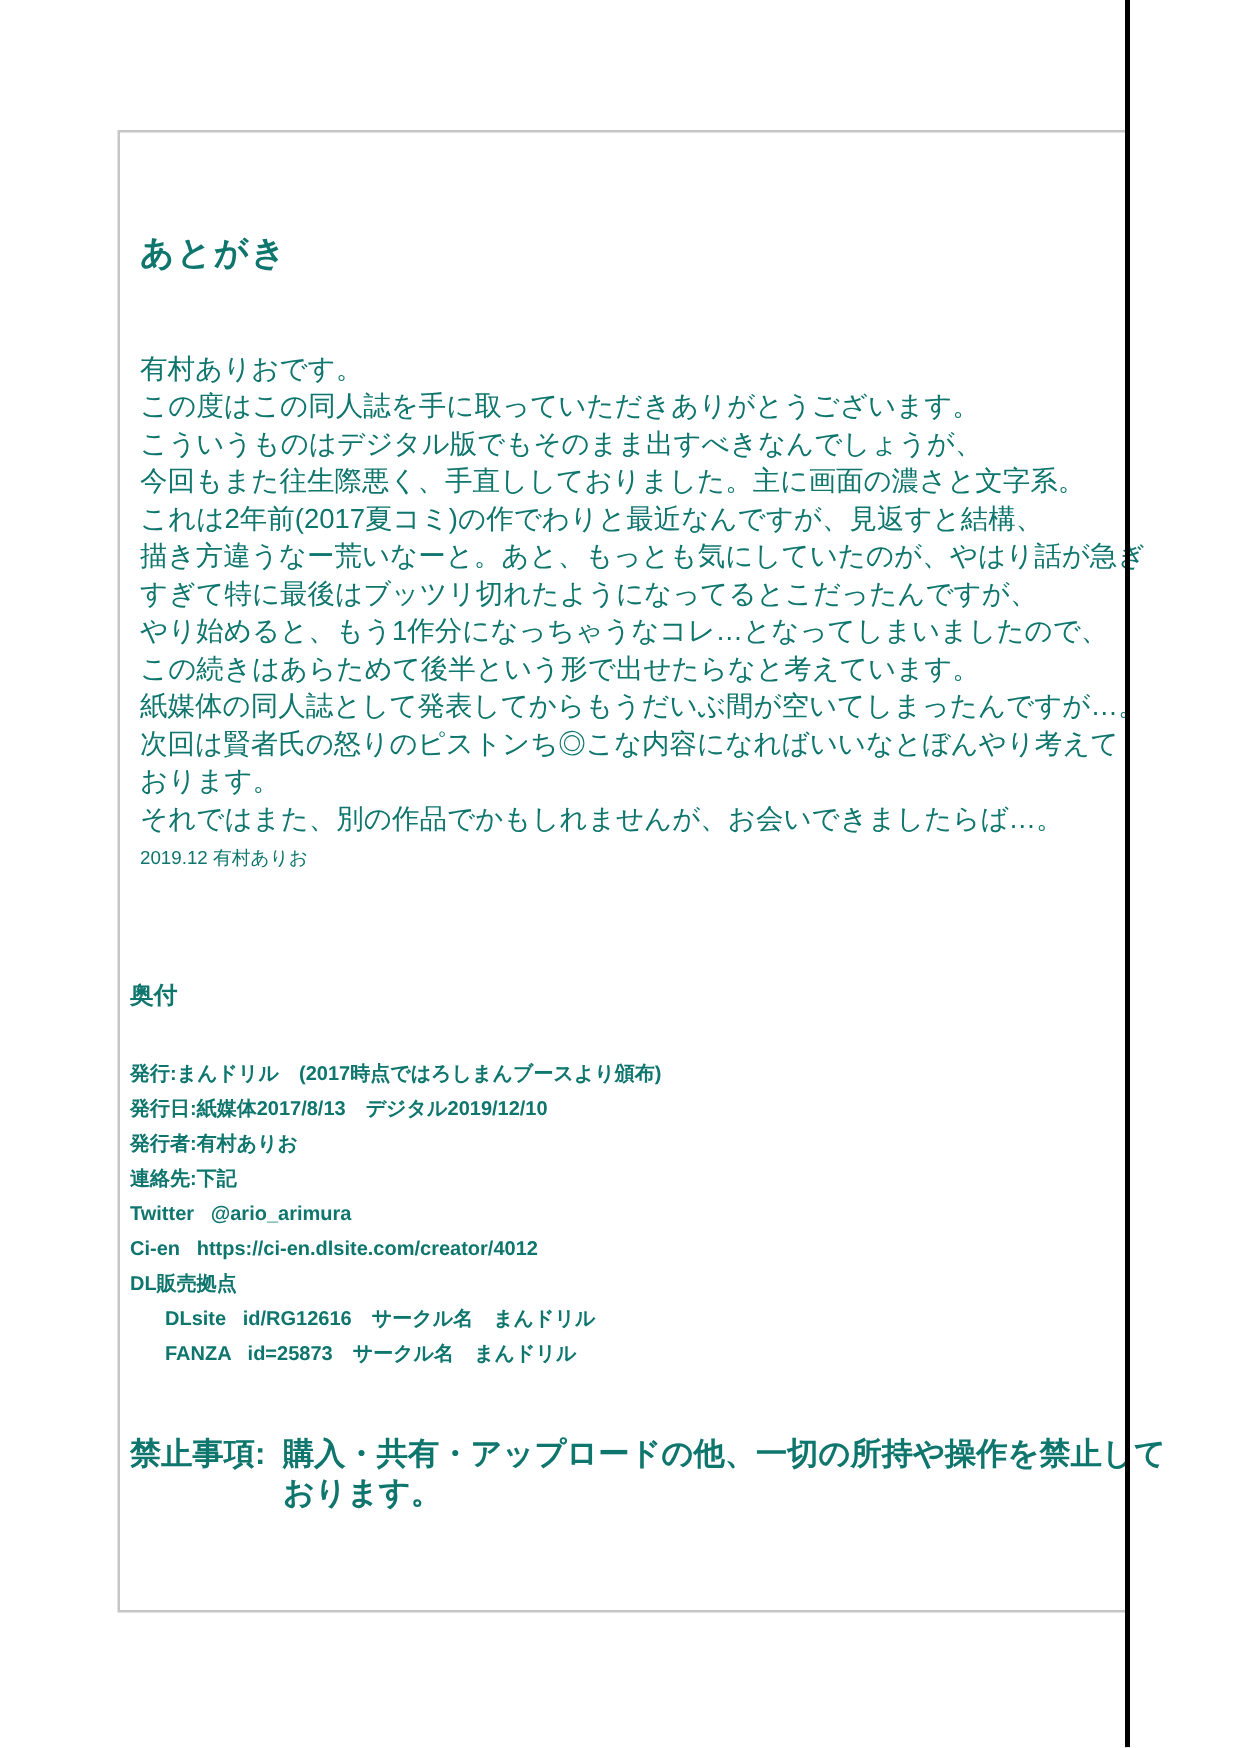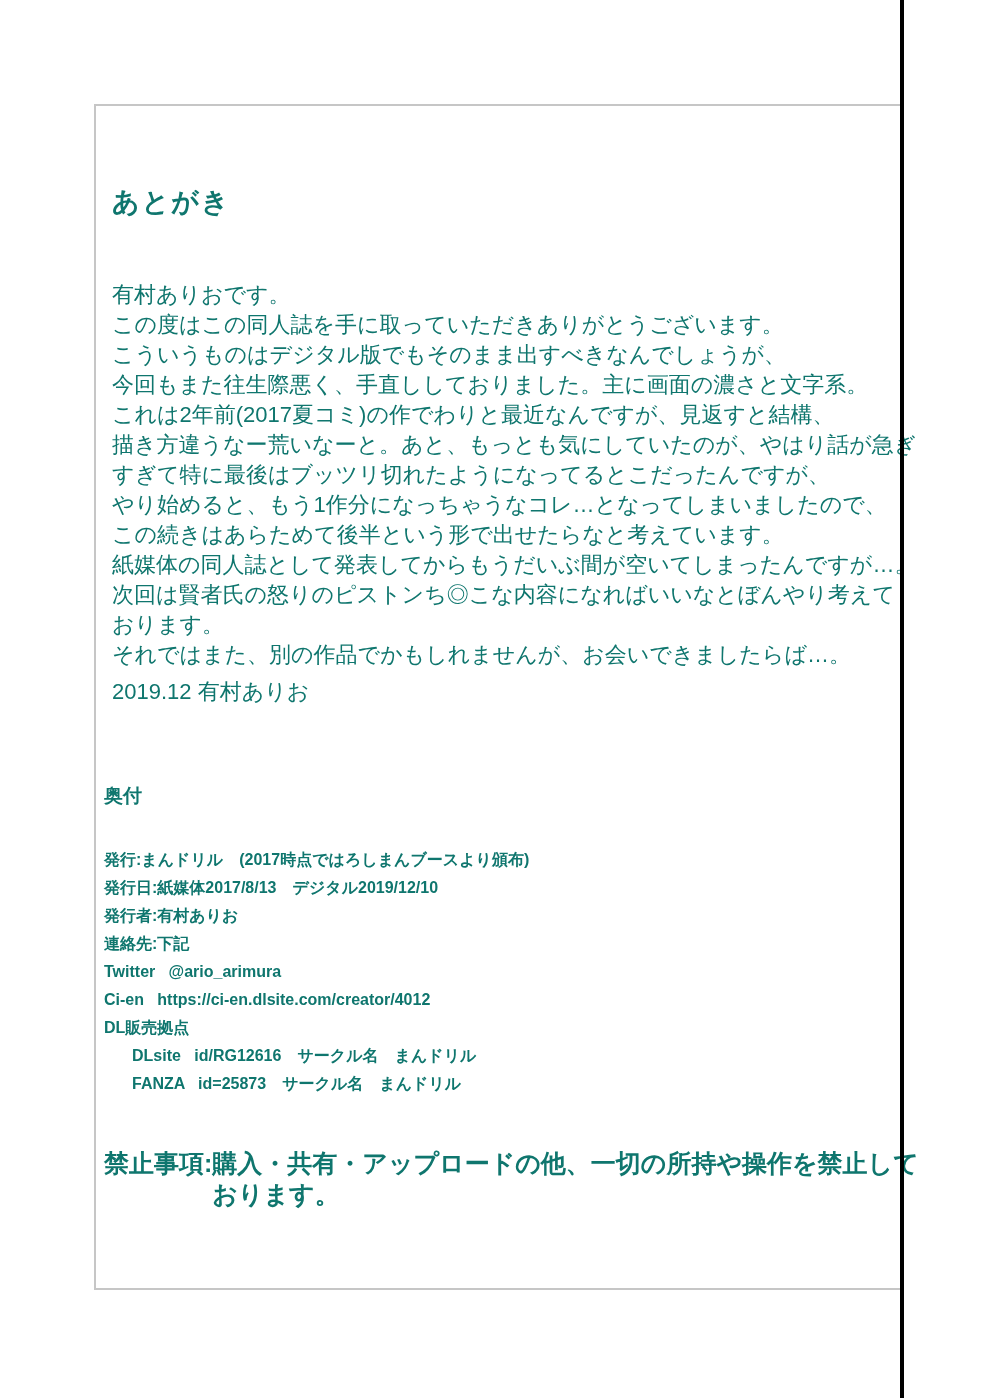--- a/index.html
+++ b/index.html
@@ -37,35 +37,35 @@
   .afterword-title {
     left: 16px; top: 78px;
     font-size: 27px; font-weight: 600; letter-spacing: 2px;
   }
   .afterword-body {
     left: 16px; top: 142px;
     font-size: 22px; line-height: 30px; font-weight: 500; margin-top: 32px;
   }
   .afterword-signature {
     left: 16px; top: 571px;
-    font-size: 22px; font-weight: 500;
+    font-size: 15px; font-weight: 500;
   }
   .colophon-title {
     left: 8px; top: 677px;
     font-size: 19px; font-weight: 600;
   }
   .colophon-body {
     left: 8px; top: 740px;
     font-size: 16px; line-height: 28px; font-weight: 600;
   }
   .colophon-body .indent { padding-left: 28px; }
   .prohibition {
     left: 8px; top: 1042px;
     display: flex; align-items: flex-start;
-    font-size: 25px; line-height: 31px; font-weight: 700;
+    font-size: 25px; line-height: 31px; font-weight: 700; gap: 14px;
   }
   .prohibition .label { flex: 0 0 auto; white-space: pre; }
   .prohibition .content { flex: 0 0 auto; }
 </style>
 </head>
 <body>
 
 <div class="canvas">
 
   <div class="inner-page">

